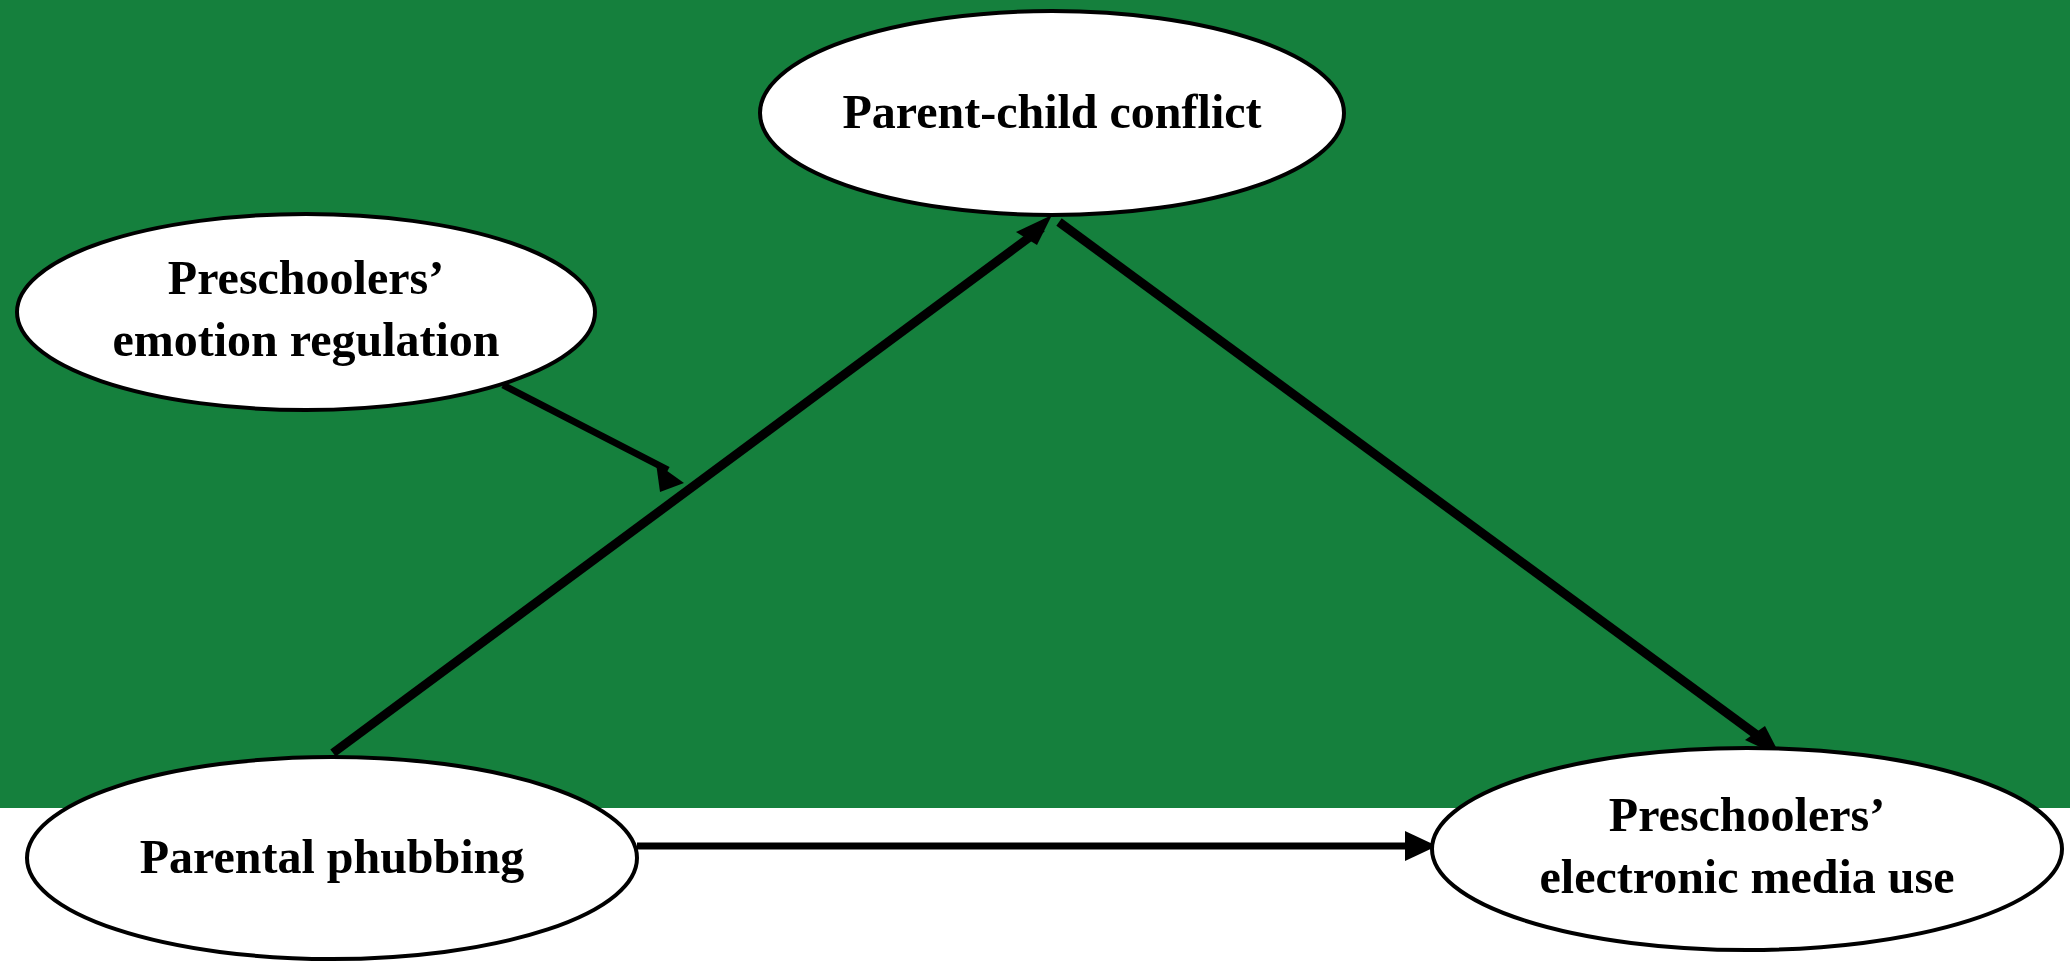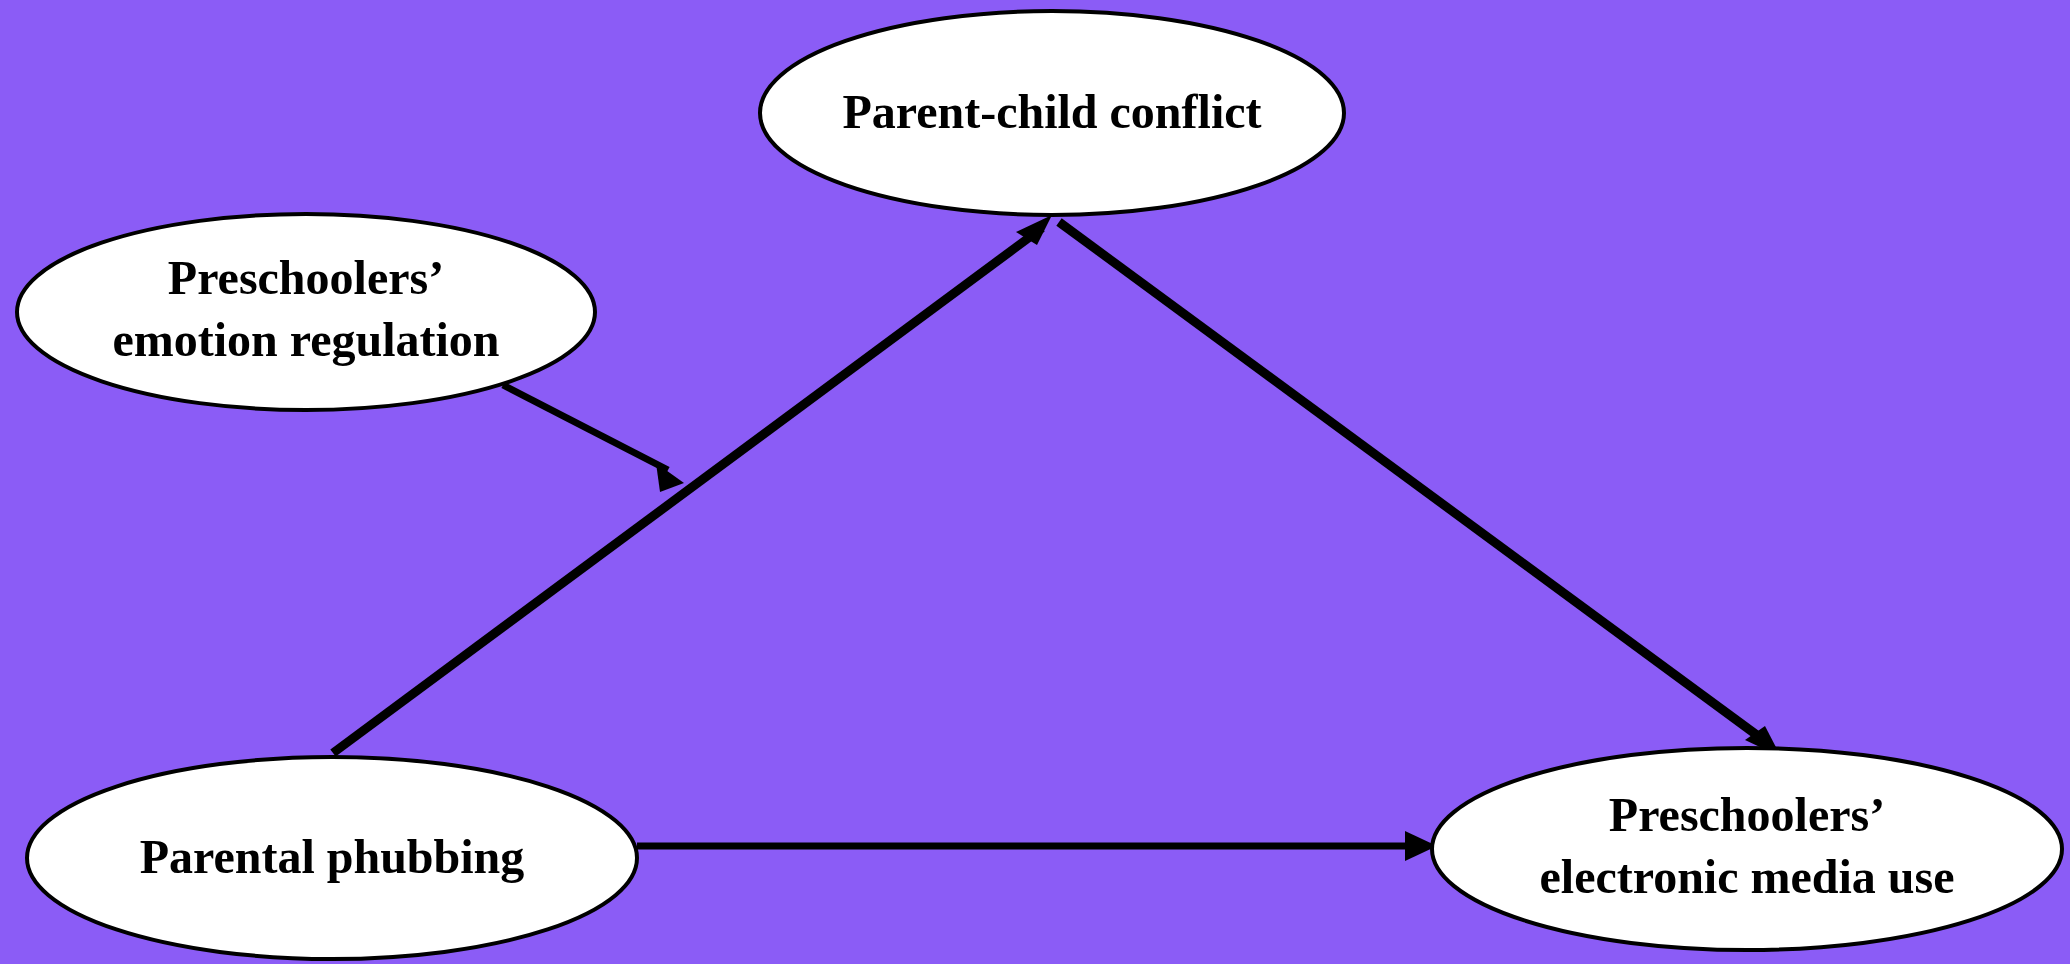--- a/index.html
+++ b/index.html
@@ -10,22 +10,22 @@
   }
   body {
     width: 2070px;
     height: 964px;
     overflow: hidden;
     font-family: "Liberation Serif", "DejaVu Serif", serif;
   }
   #diagram-root {
     position: relative;
     width: 2070px;
-    height: 964px;
-    background: #8b5cf6;
+    height: 808px;
+    background: #15803d;
   }
   svg#model-svg {
     position: absolute;
     top: 0;
     left: 0;
     width: 2070px;
     height: 964px;
     display: block;
   }
   .node-ellipse {

